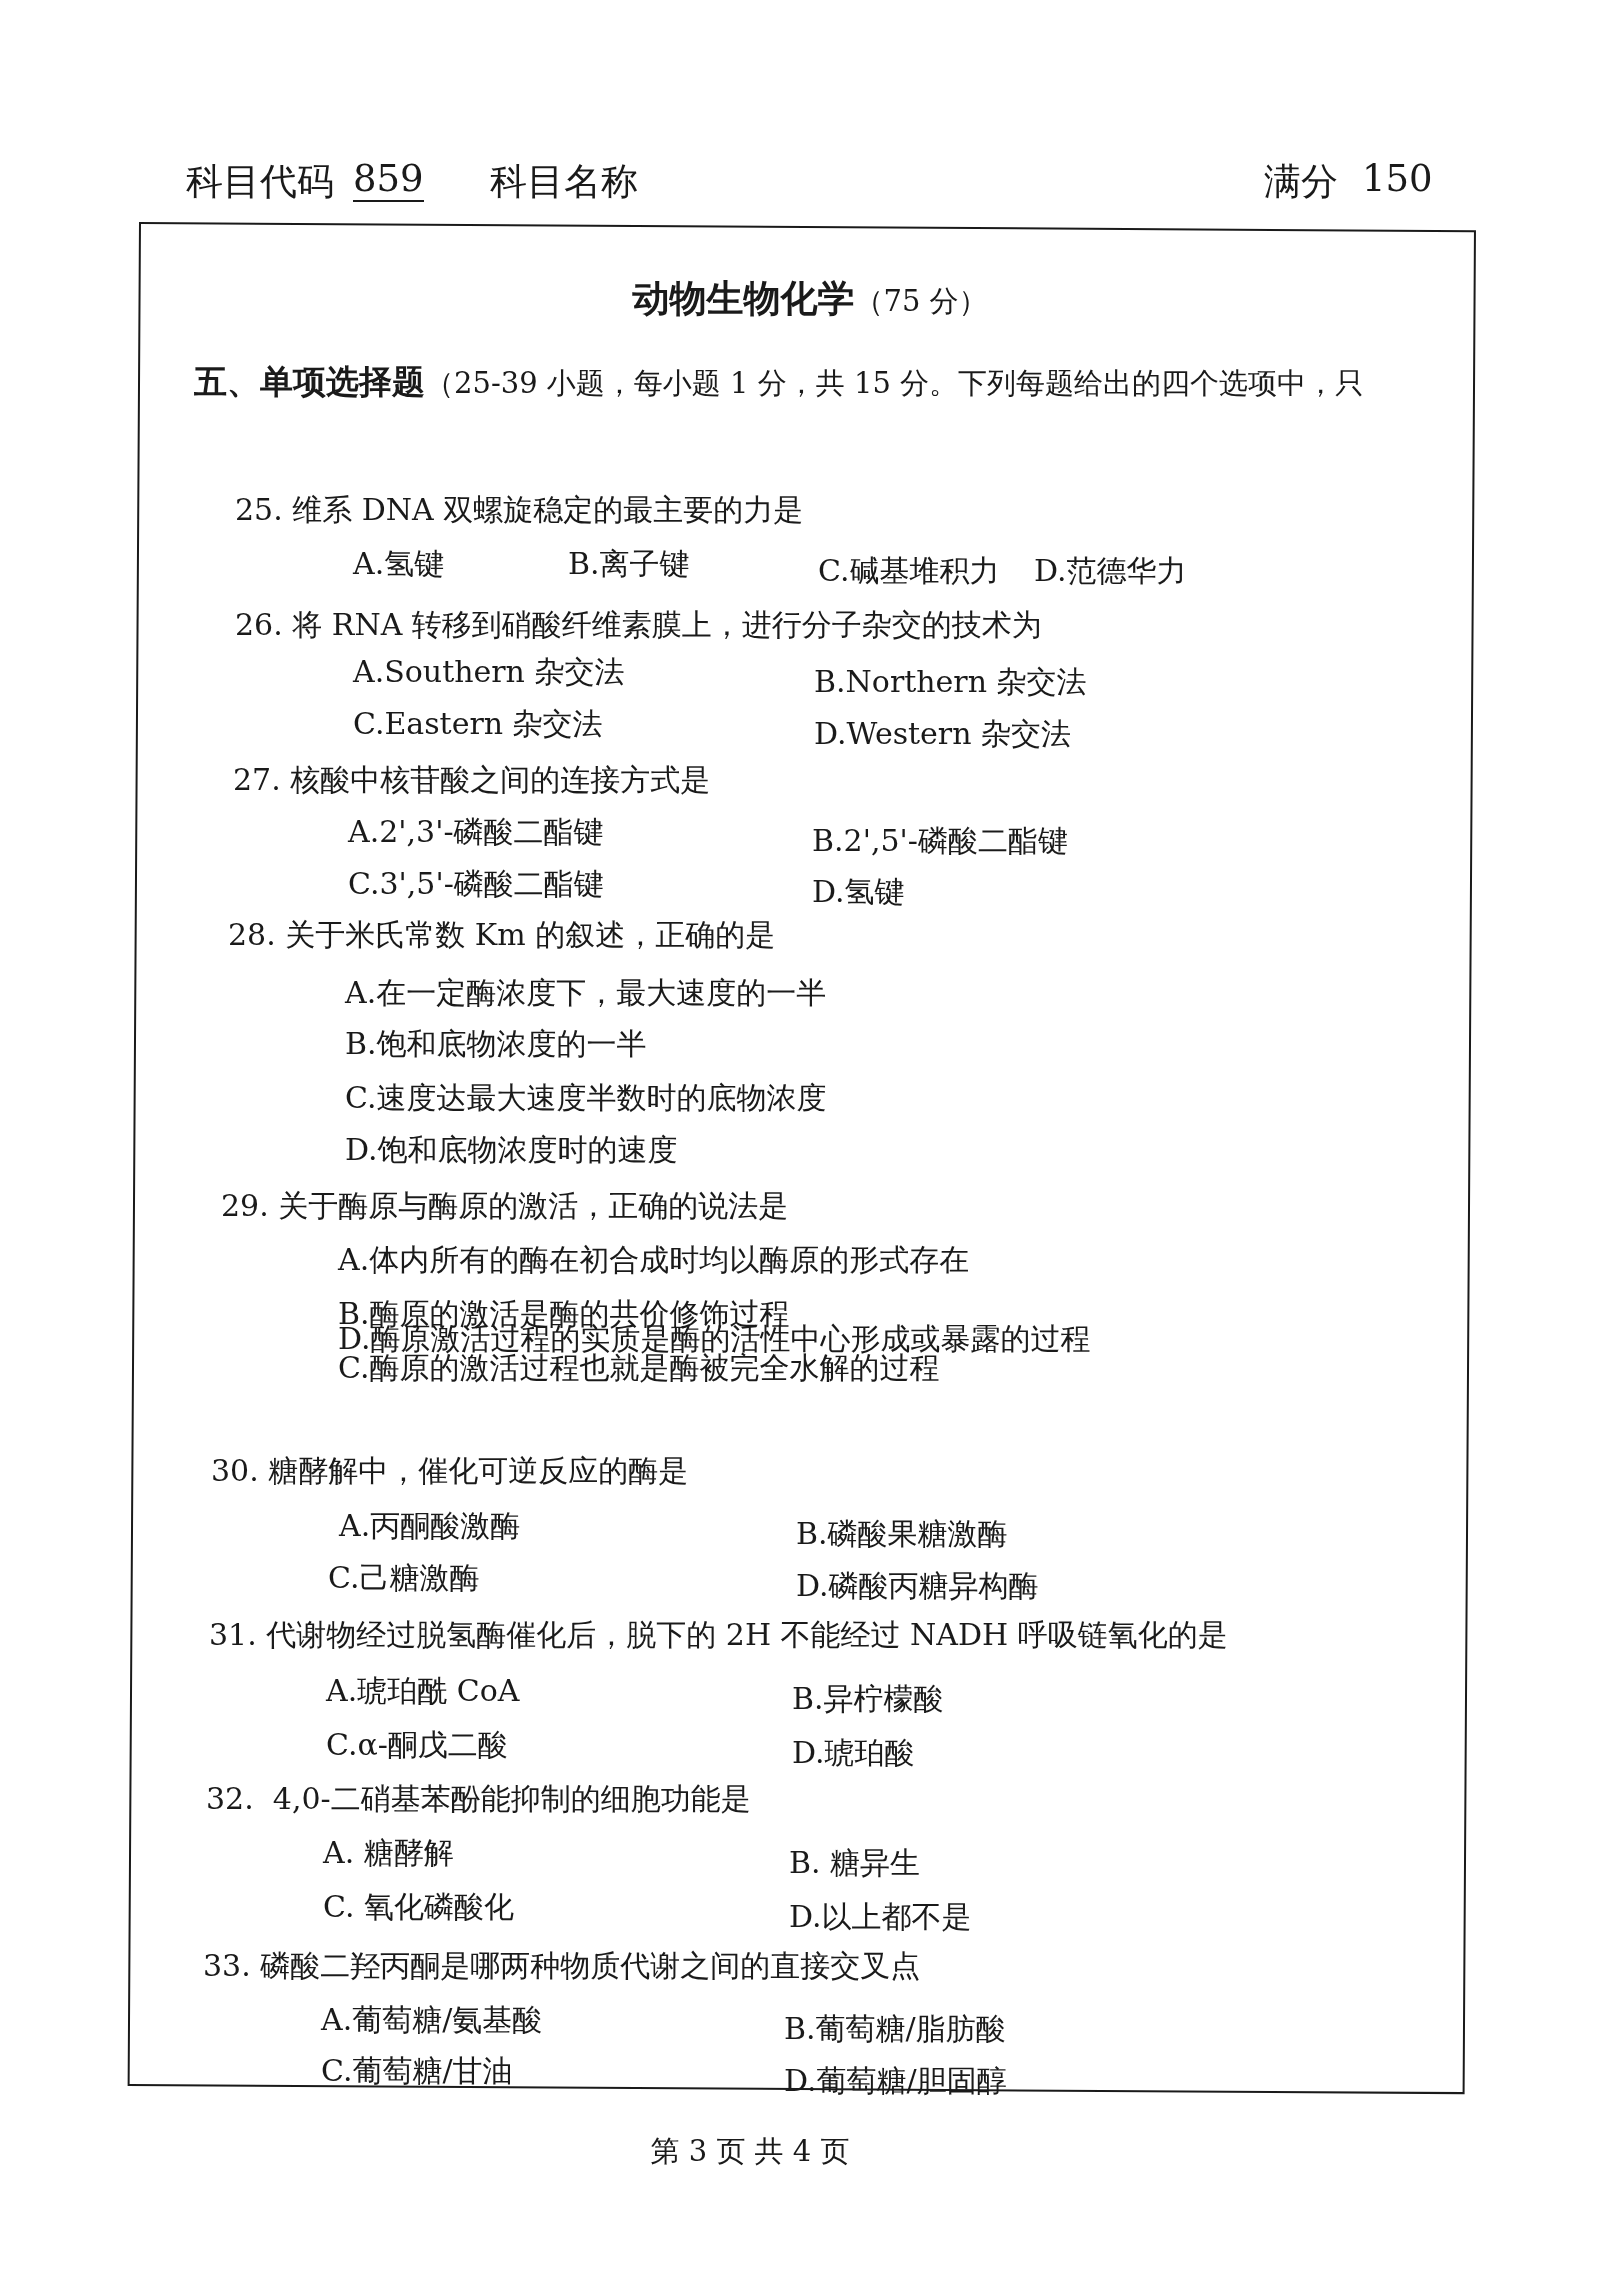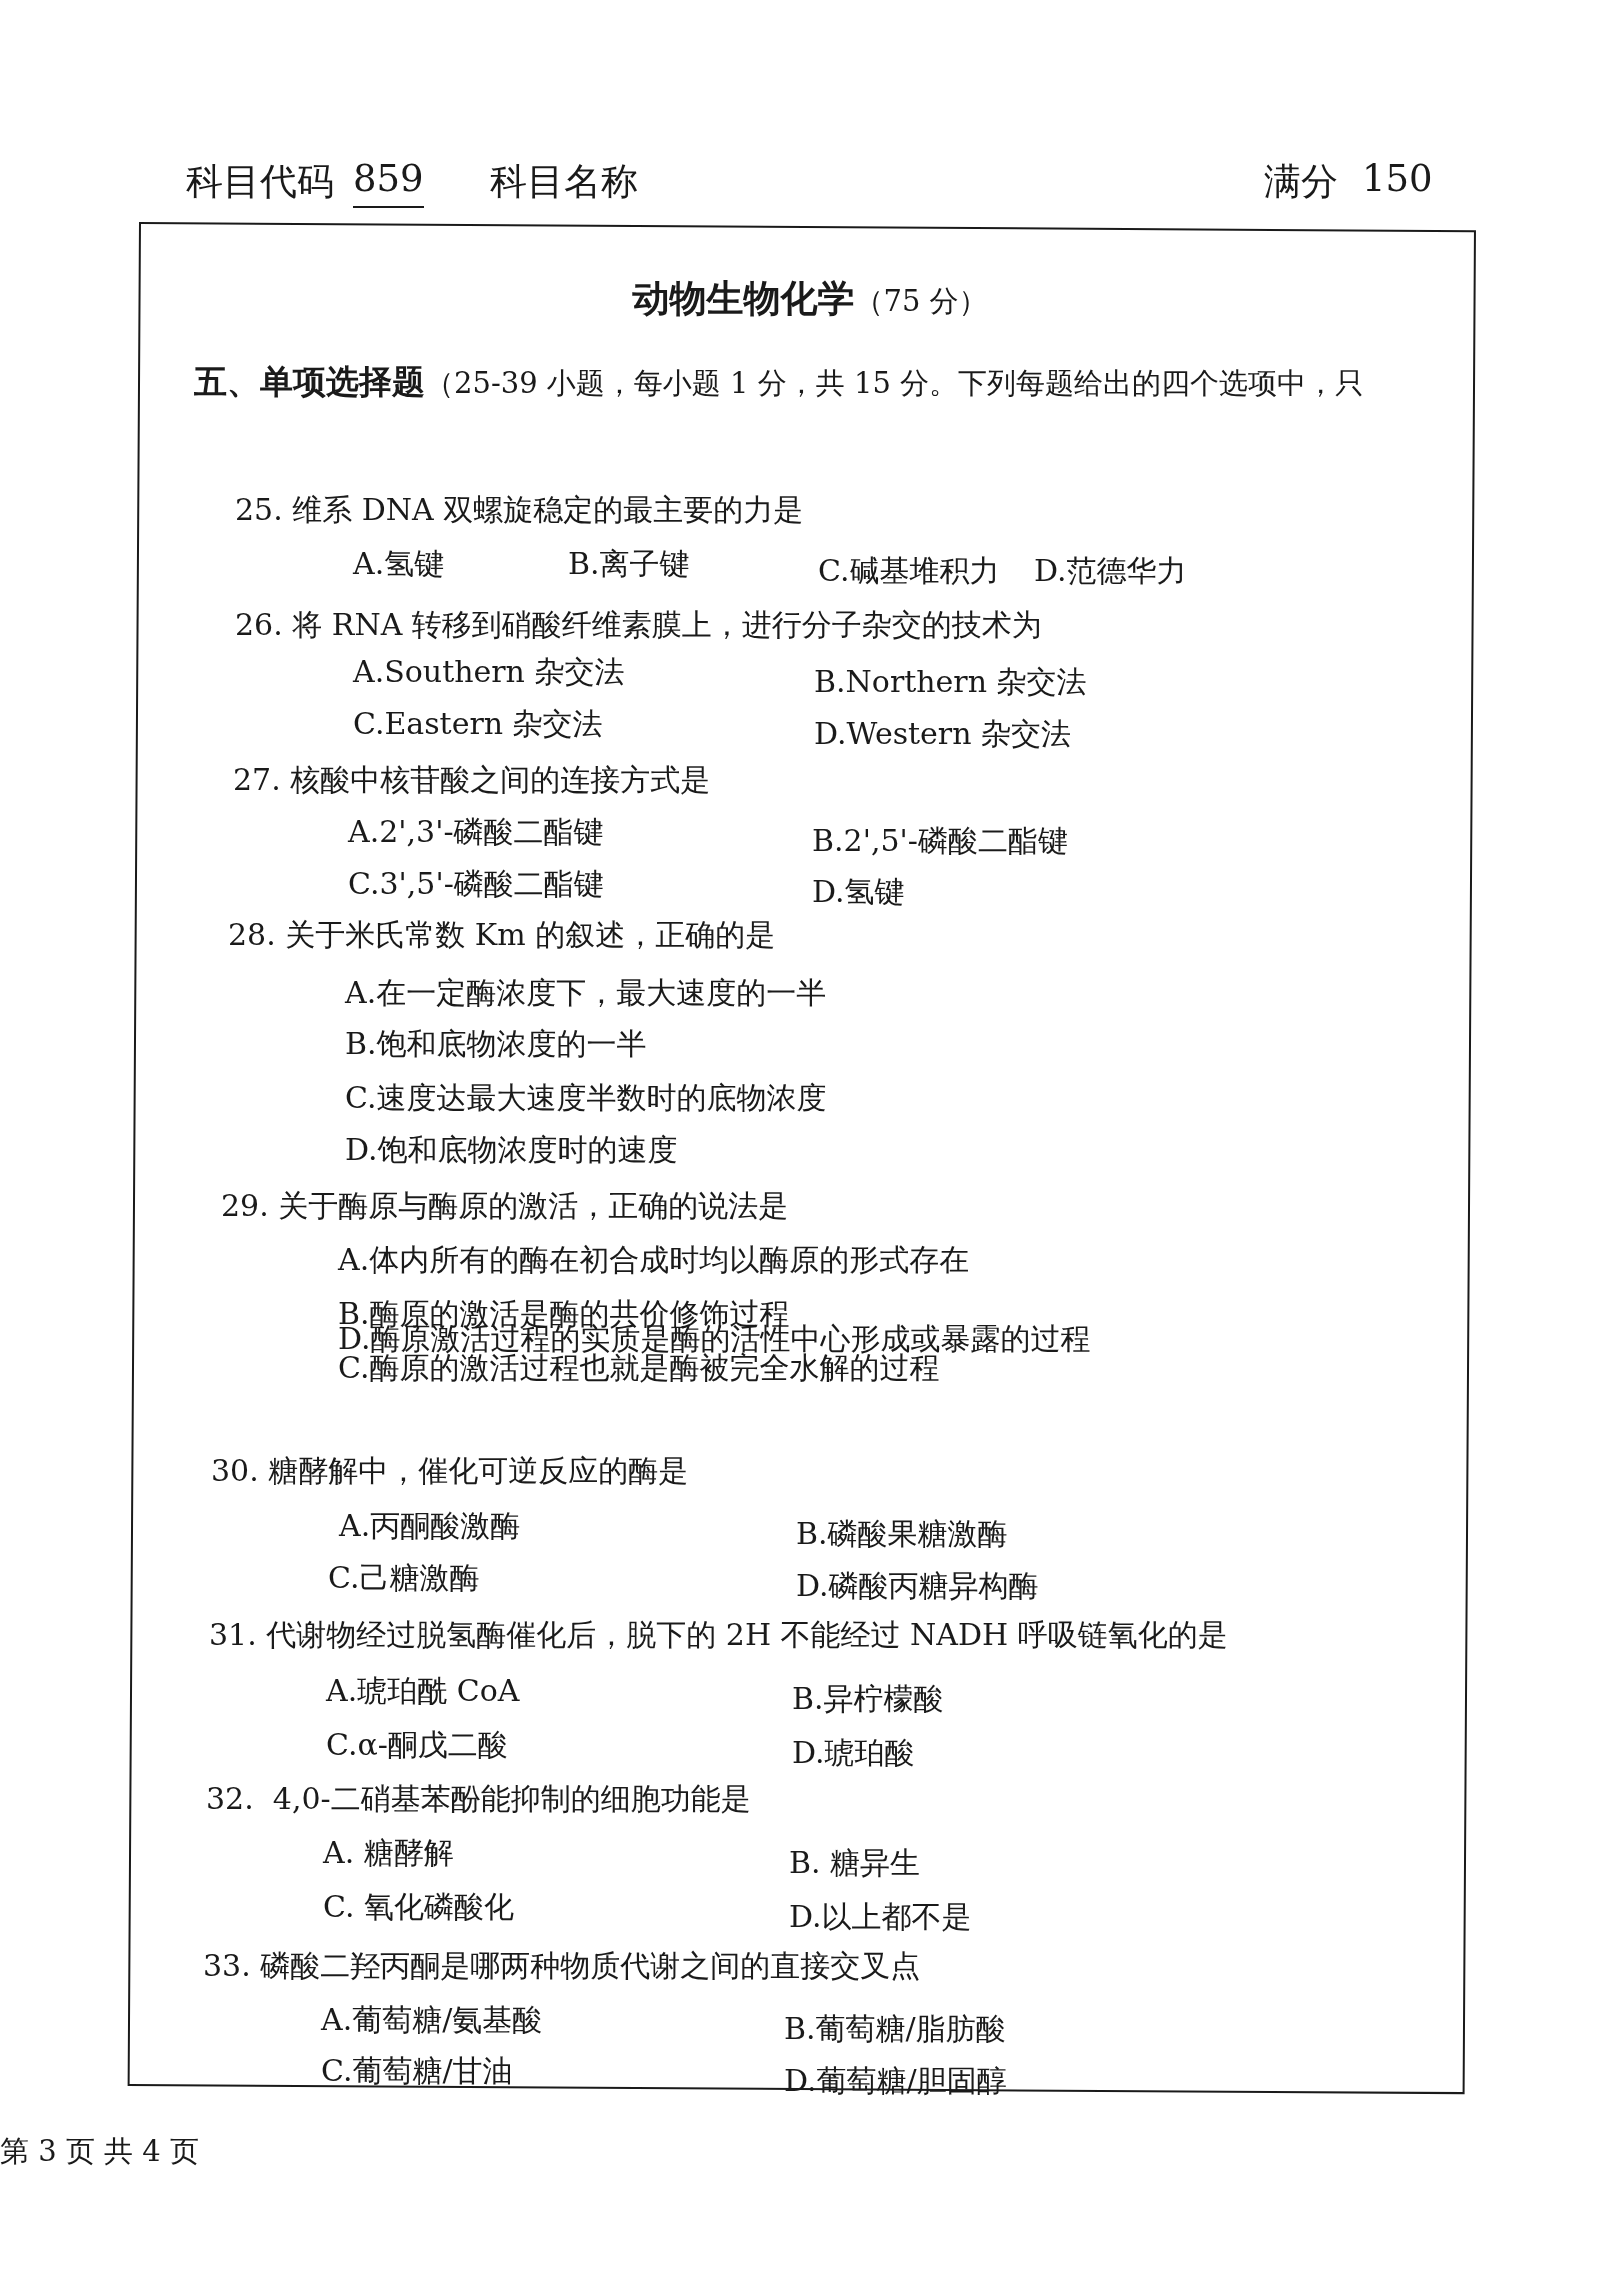--- a/index.html
+++ b/index.html
@@ -2,33 +2,33 @@
 <html><head>
 <meta charset="utf-8">
 <style>
   html, body { margin: 0; padding: 0; background: #ffffff; }
   body {
     width: 1620px; height: 2293px; position: relative; overflow: hidden;
     font-family: "DejaVu Serif", "Liberation Serif", serif; color: #1a1a1a;
   }
   .header { position: absolute; top: 157px; left: 186px; width: 1274px; height: 59px; font-size: 37px; }
   .header span { position: absolute; top: 0; }
-  .ul { border-bottom: 2.9px solid #1a1a1a; padding-bottom: 6px; }
+  .ul { border-bottom: 2.9px solid #1a1a1a; padding-bottom: 0; }
   .box {
     position: absolute; left: 139px; top: 222px; width: 1333px; height: 1860px;
     border: 2.9px solid #1a1a1a; transform: rotate(0.35deg); transform-origin: top left;
   }
   .part-title { position: absolute; top: 274px; left: 0; width: 1620px; text-align: center; font-size: 37px; font-weight: bold; }
   .part-title .pts { font-weight: normal; font-size: 29px; }
   .section { position: absolute; left: 194px; top: 358px; width: 1274px; font-size: 29px; line-height: 47px; }
   .section b { font-size: 33px; text-align: center; }
   .section .cont { display: block; padding-left: 279px; }
   .q { position: absolute; font-size: 30px; white-space: nowrap; }
   .opt { position: absolute; font-size: 30px; white-space: nowrap; }
-  .footer { position: absolute; top: 2132px; left: 0; width: 1500px; text-align: left; font-size: 29px; }
+  .footer { position: absolute; top: 2132px; left: 0; width: 1500px; text-align: center; font-size: 29px; }
 </style>
 </head>
 <body>
 
 <div class="header">
   <span style="left:0">科目代码</span>
   <span style="left:167px" class="ul">859</span>
   <span style="left:304px">科目名称</span>
   <span style="left:1078px">满分</span>
   <span style="left:1176px">150</span>

